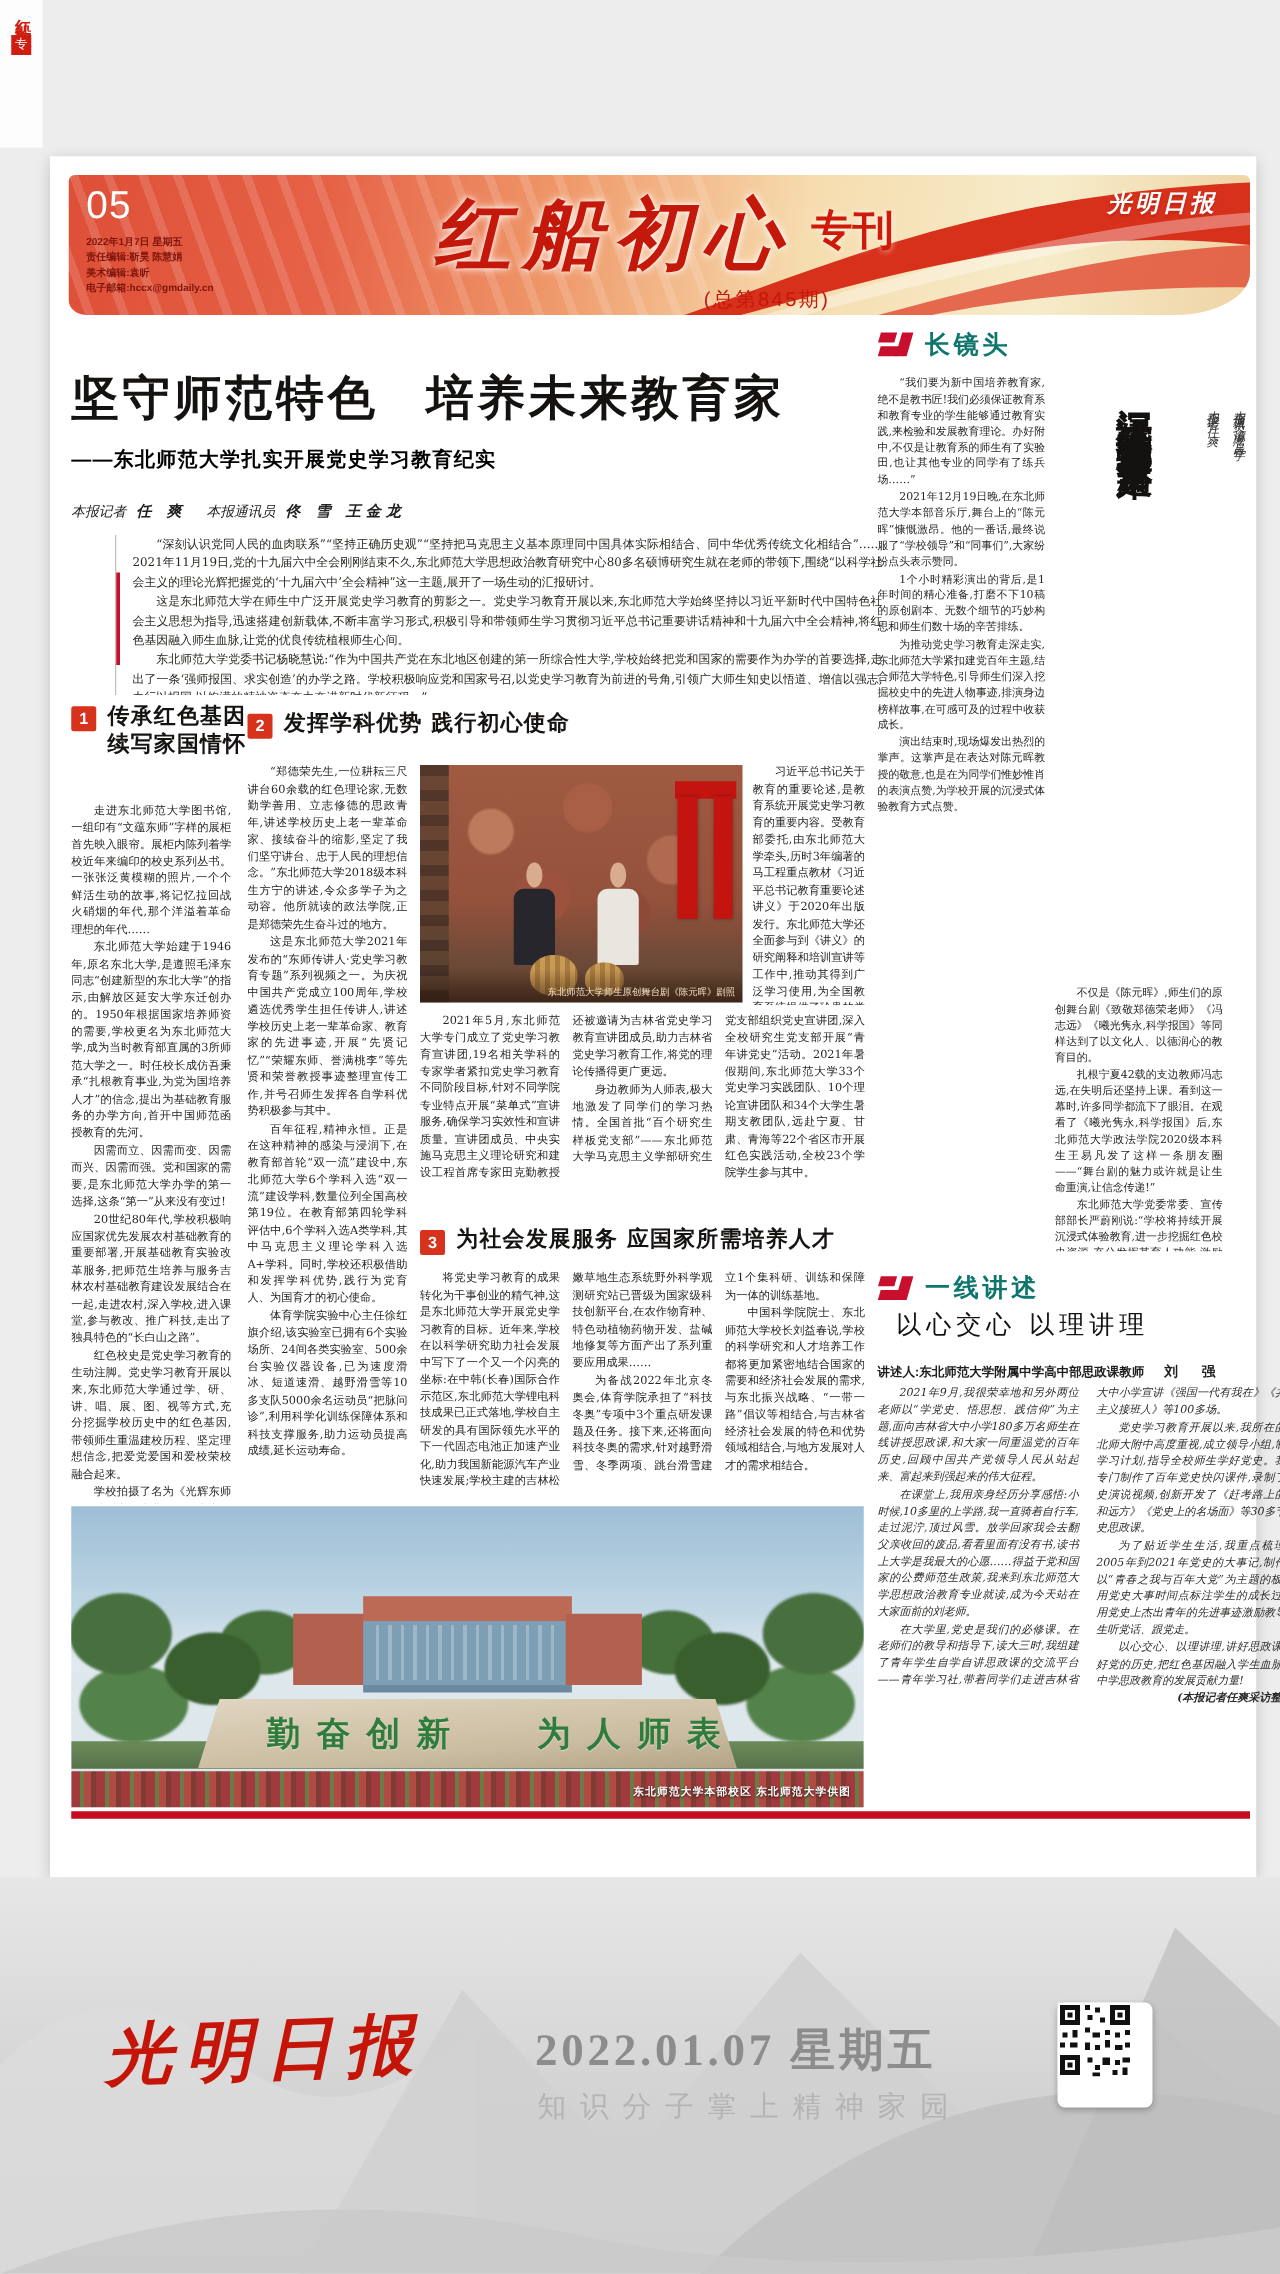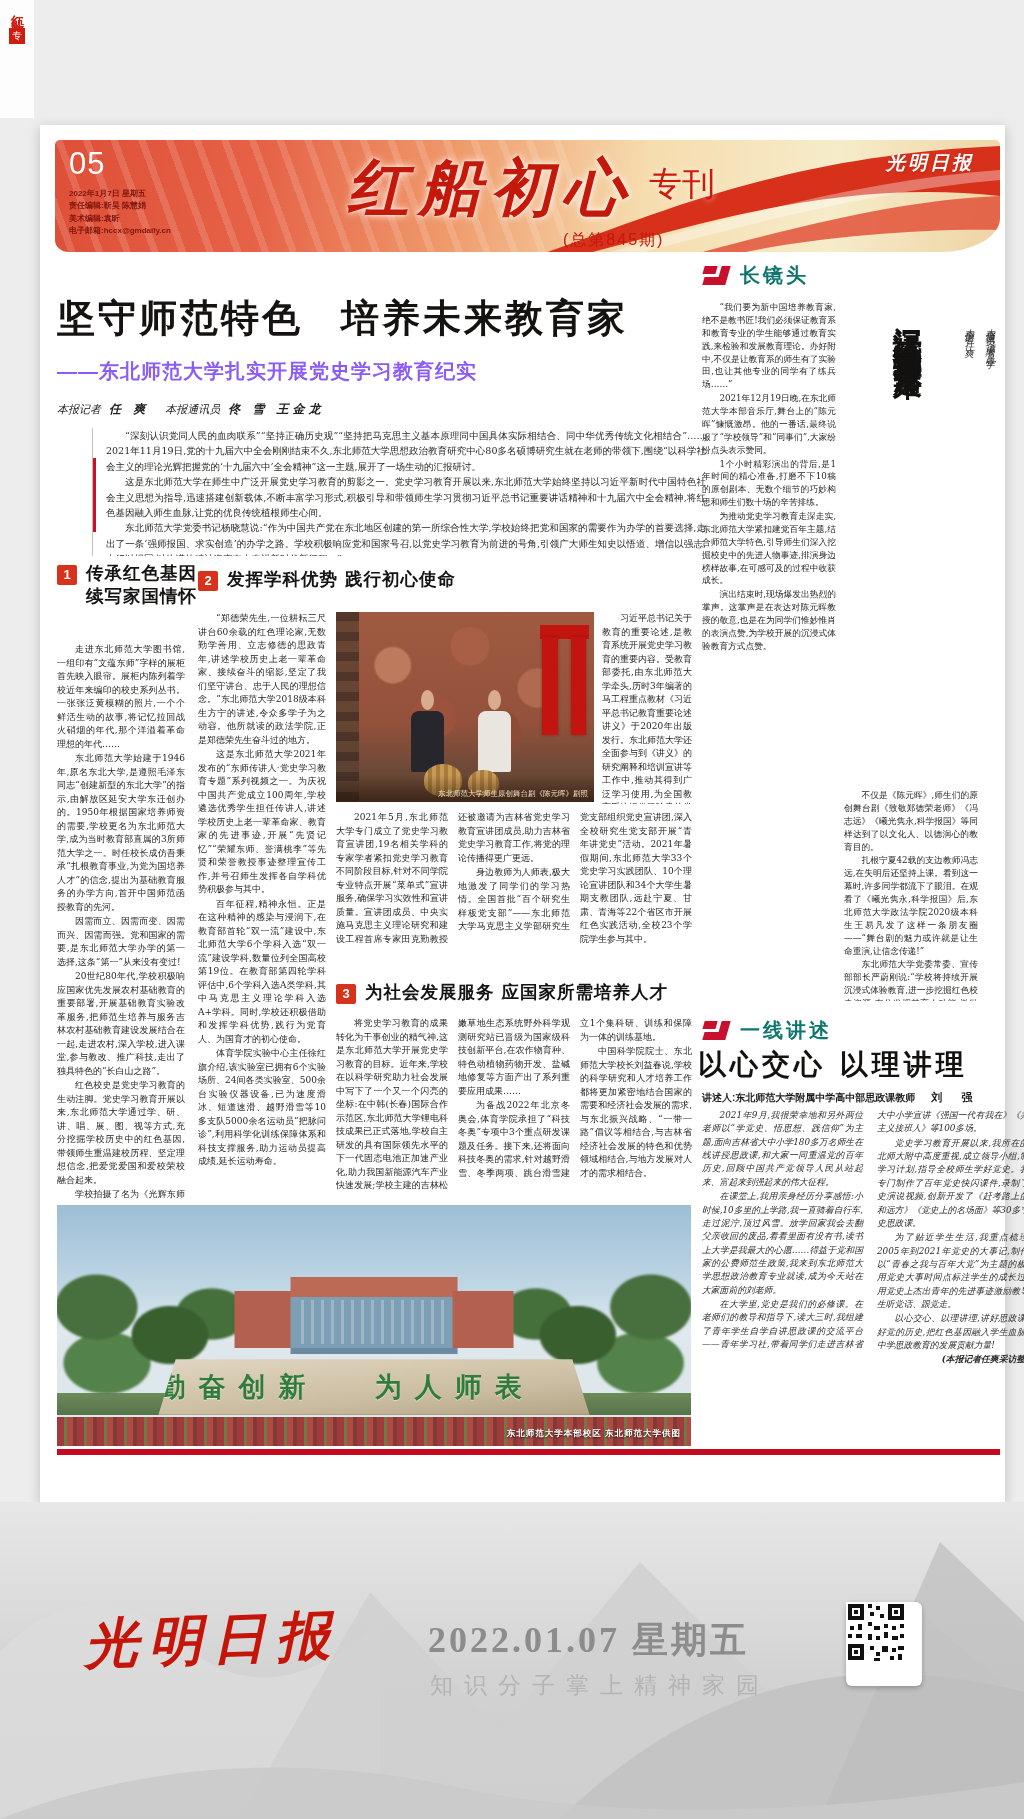--- a/index.html
+++ b/index.html
@@ -22,31 +22,31 @@
           border-radius:5px 5px 60px 14px / 5px 5px 34px 12px;
           background:linear-gradient(97deg,#de4f37 0%,#e66247 22%,#ef9a6b 42%,#f6dcae 62%,#f6ecca 82%,#efd3a4 100%)}
   .banner::before{content:"";position:absolute;left:-40px;top:-30px;width:60%;height:200%;
           background:repeating-linear-gradient(70deg,rgba(255,255,255,.14) 0 7px,transparent 7px 26px);}
   .ribbon{position:absolute;right:0;top:0;width:470px;height:112px}
   .pagenum{position:absolute;left:14px;top:6px;font-size:31px;color:#fff;font-weight:300;letter-spacing:1px}
   .maild{position:absolute;left:14px;top:48px;font-size:8px;line-height:1.55;color:#7e150b;font-weight:bold}
   .masthead{position:absolute;left:292px;top:6px;white-space:nowrap}
   .masthead .cal{font-family:"DejaVu Serif",serif;font-style:italic;font-weight:900;font-size:62px;
           color:#c4180b;letter-spacing:10px;text-shadow:0 0 8px rgba(255,255,255,.95),0 0 3px rgba(255,255,255,.9)}
-  .masthead .suf{font-size:33px;font-weight:400;color:#cf1a09;margin-left:14px;vertical-align:14px;
+  .masthead .suf{font-size:33px;font-weight:700;color:#cf1a09;margin-left:14px;vertical-align:14px;
           text-shadow:0 0 6px rgba(255,255,255,.8)}
   .issue{position:absolute;left:508px;top:90px;font-size:16px;color:#c4180b;letter-spacing:2px}
   .gmlogo{position:absolute;right:26px;top:10px;font-family:"DejaVu Serif",serif;font-style:italic;
           font-weight:bold;font-size:19px;color:#fff;letter-spacing:3px;text-shadow:0 1px 2px rgba(150,20,5,.4)}
 
   
   .hl{position:absolute;left:17px;top:168px;font-family:"DejaVu Serif",serif;font-weight:900;
       font-size:38px;color:#151311;letter-spacing:3px;white-space:nowrap}
   .hl .gap{display:inline-block;width:38px}
-  .sub{position:absolute;left:17px;top:233px;font-size:20px;color:#8b5cf6;font-weight:bold;letter-spacing:1px}
+  .sub{position:absolute;left:17px;top:233px;font-size:16px;color:#000000;font-weight:bold;letter-spacing:1px}
   .byl{position:absolute;left:17px;top:276px;font-size:11px;color:#222;
        font-family:"DejaVu Serif",serif;font-style:italic}
   .byl b{font-size:12px;margin:0 16px 0 8px;letter-spacing:4px}
 
   
   .lede{position:absolute;left:52px;top:303px;width:600px;height:128px;overflow:hidden;
         border-left:1px solid #c6beb2;padding-left:13px;font-family:"DejaVu Serif",serif}
   .lede::before{content:"";position:absolute;left:-4px;top:30px;width:7px;height:74px;background:#c8102e}
   .lede p{margin:0;text-indent:2em;font-size:9.5px;line-height:1.62;text-align:justify;color:#2a2722}
 
@@ -99,22 +99,22 @@
   .rhead{position:absolute;white-space:nowrap}
   .railcol{position:absolute;overflow:hidden}
   .railcol p{margin:0 0 1px;text-indent:2em;text-align:justify;font-size:8.7px;line-height:1.48;
       color:#262523;font-family:"DejaVu Serif",serif}
   .vhead{position:absolute;left:848px;top:180px;height:482px;writing-mode:vertical-rl;
       font-family:"DejaVu Serif",serif;font-weight:900;font-size:29px;color:#131210;letter-spacing:3px}
   .vbyl{position:absolute;left:914px;top:196px;height:330px;writing-mode:vertical-lr;
       font-size:9.5px;color:#333;font-family:"DejaVu Serif",serif;font-style:italic;letter-spacing:2px}
   .vbyl span{display:block;margin-left:8px}
 
-  .flhead{position:absolute;left:658px;top:921px;font-family:"DejaVu Serif",serif;font-weight:700;
-      font-size:28px;color:#131210;letter-spacing:4px;white-space:nowrap}
+  .flhead{position:absolute;left:677px;top:921px;font-family:"DejaVu Serif",serif;font-weight:400;
+      font-size:20px;color:#131210;letter-spacing:4px;white-space:nowrap}
   .flbyl{position:absolute;left:662px;top:965px;font-size:10px;color:#1d1d1d;font-weight:bold;white-space:nowrap}
   .flbyl .nm{margin-left:16px;letter-spacing:8px;font-size:11px}
   .flcols{position:absolute;left:662px;top:984px;width:336px;height:338px;overflow:hidden;
       column-count:2;column-gap:14px}
   .flcols p{margin:0 0 1px;text-indent:2em;text-align:justify;font-size:8.8px;line-height:1.52;
       color:#2b2a28;font-family:"DejaVu Serif",serif;font-style:italic}
   .flcols .credit{text-align:right;font-weight:bold;text-indent:0}
 
   
   .campus{position:absolute;left:17px;top:1080px;width:634px;height:241px;overflow:hidden;
@@ -130,21 +130,21 @@
   .bld .wl{left:0}.bld .wr{right:0}
   .bld .ct{position:absolute;left:20%;top:0;width:60%;height:100%;
       background:linear-gradient(#bc6a56 0 26%,#7d9fb6 26% 92%,#6b8aa0 92%);}
   .bld .ct::after{content:"";position:absolute;left:6%;top:30%;width:88%;height:56%;
       background:repeating-linear-gradient(90deg,rgba(255,255,255,.25) 0 3px,transparent 3px 10px)}
   .bushrow{position:absolute;left:0;bottom:13%;width:100%;height:9%;
       background:linear-gradient(#5f8049,#49663a);opacity:.9}
   .monu{position:absolute;left:16%;bottom:13%;width:68%;height:23%;
       clip-path:polygon(4% 0,96% 0,100% 100%,0 100%);
       background:linear-gradient(175deg,#e0d6c1,#cabca0 65%,#b3a486);
-      display:flex;align-items:center;justify-content:flex-start}
+      display:flex;align-items:center;justify-content:flex-end}
   .monu span{font-family:"DejaVu Serif",serif;font-weight:900;font-size:27px;color:#2f7c3c;
       letter-spacing:13px;word-spacing:34px;white-space:pre;text-shadow:0 1px 1px rgba(255,255,255,.5)}
   .flowers{position:absolute;left:0;bottom:0;width:100%;height:12%;
       background:repeating-linear-gradient(90deg,#a13a3c 0 7px,#6c7a45 7px 10px,#b24a44 10px 16px,#7e3c34 16px 20px)}
   .camcap{position:absolute;right:10px;bottom:6px;font-size:8.5px;color:#fff;font-weight:bold;
       text-shadow:0 1px 2px rgba(0,0,0,.8);letter-spacing:1px}
 
   .redrule{position:absolute;left:17px;top:1324px;width:943px;height:6px;background:#c40b20}
 
   

